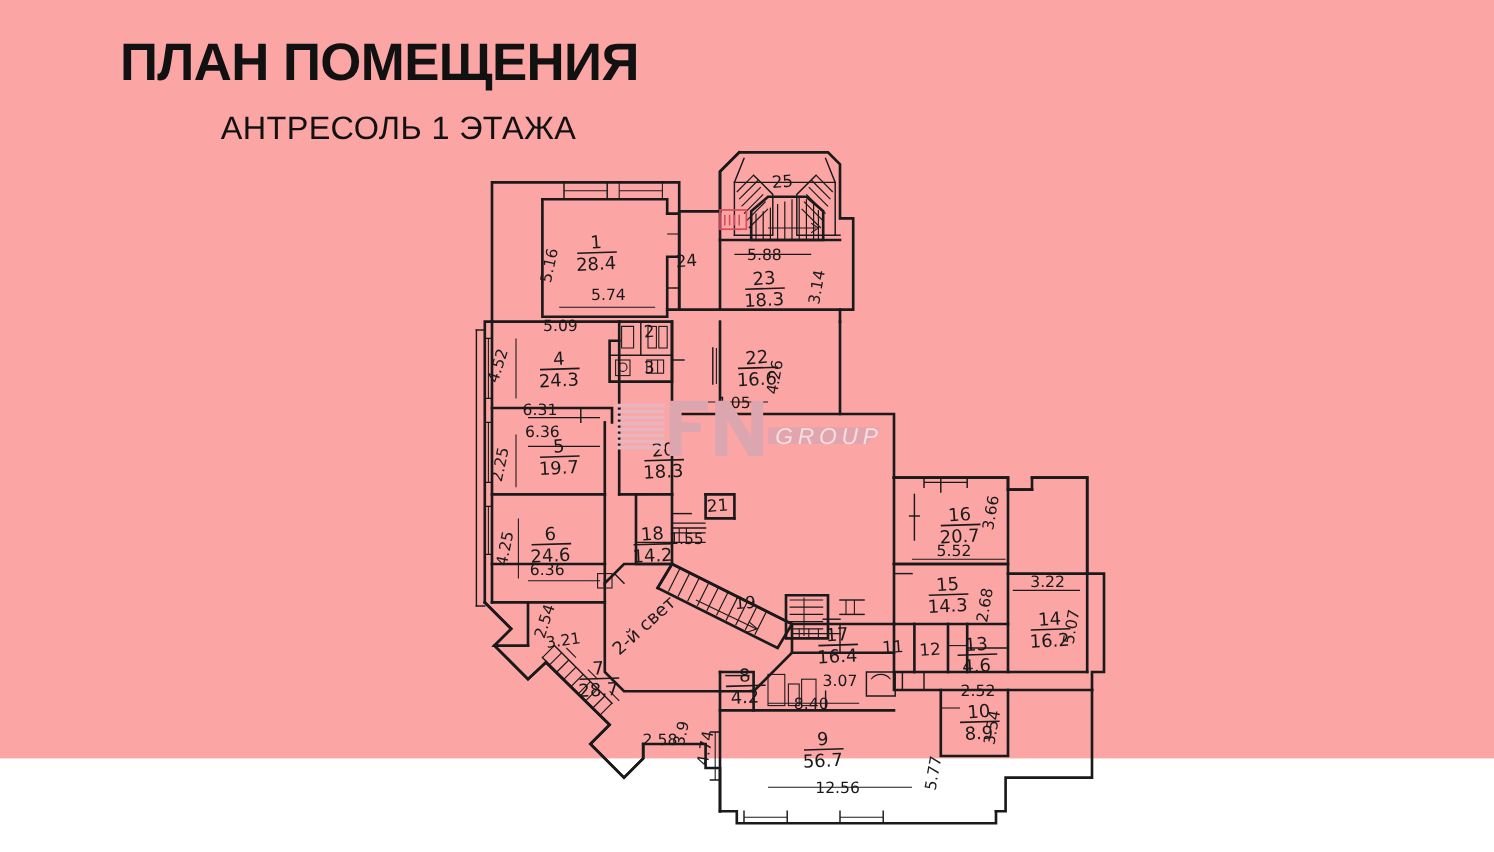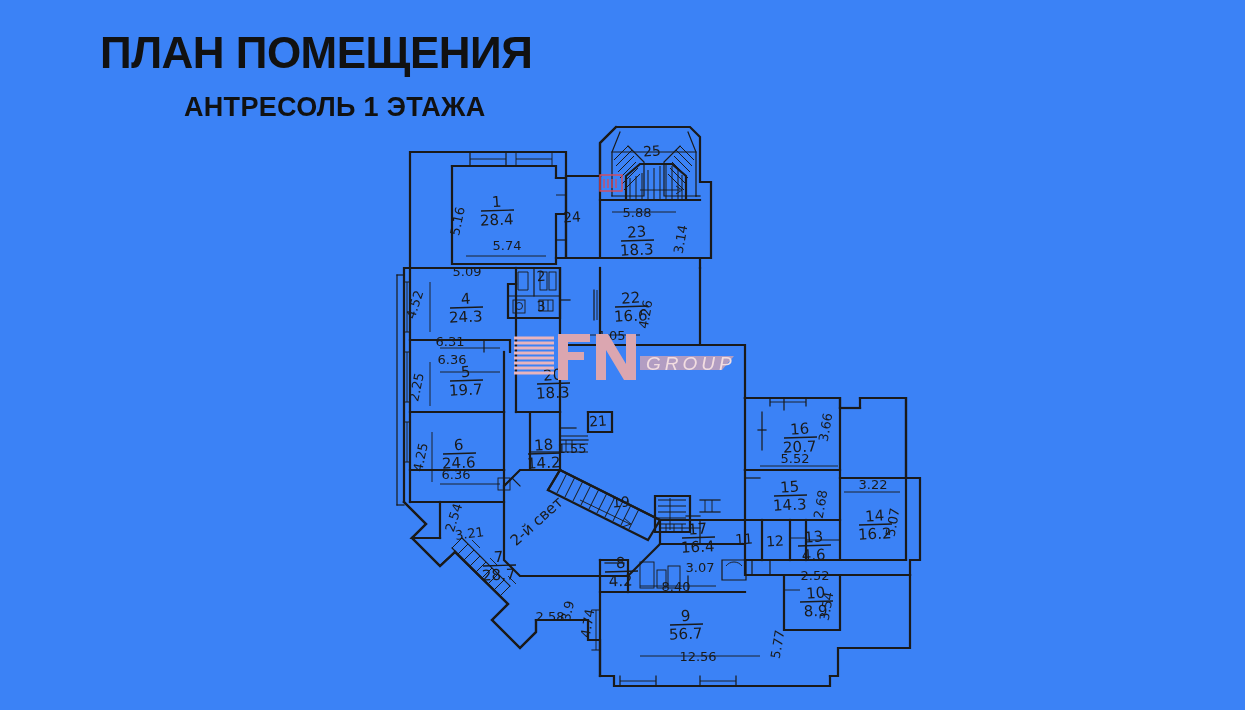--- a/index.html
+++ b/index.html
@@ -11,40 +11,40 @@
     width: 1245px;
     height: 710px;
     position: relative;
     overflow: hidden;
     font-family: "Liberation Sans", sans-serif;
   }
   #page {
     position: absolute;
     left: 0; top: 0;
     width: 1245px;
-    height: 710px;
-    background: #3b82f6;
+    height: 632px;
+    background: #fca5a5;
   }
   .title-main {
     position: absolute;
     left: 100px;
     top: 28px;
     font-size: 44px;
     font-weight: bold;
     color: #111111;
     letter-spacing: -0.5px;
     white-space: nowrap;
     font-family: "Liberation Sans", sans-serif;
   }
   .title-sub {
     position: absolute;
     left: 184px;
     top: 92px;
     font-size: 27px;
-    font-weight: bold;
+    font-weight: normal;
     color: #111111;
     letter-spacing: 0.3px;
     white-space: nowrap;
     font-family: "Liberation Sans", sans-serif;
   }
   #plan-area {
     position: absolute;
     left: 0px;
     top: 0px;
     width: 1245px;

